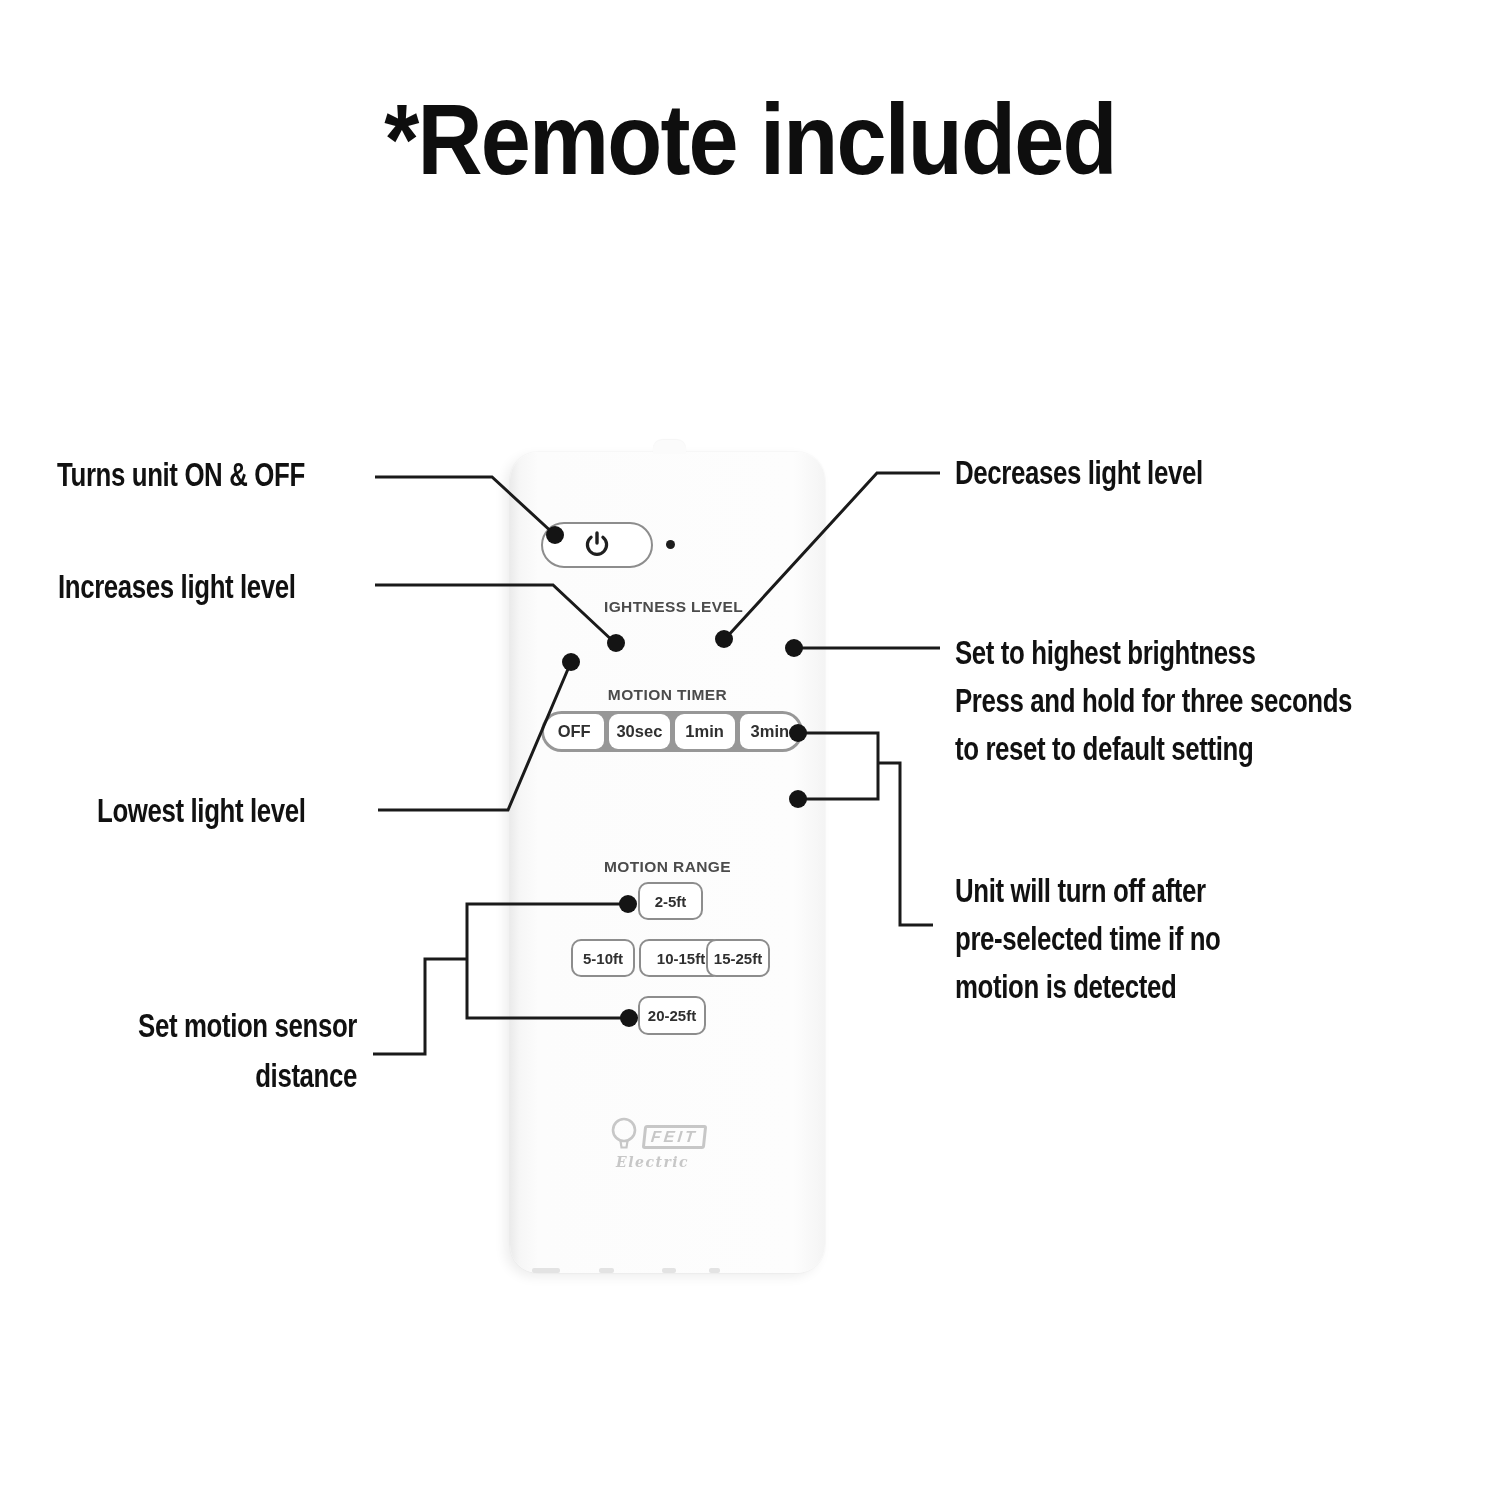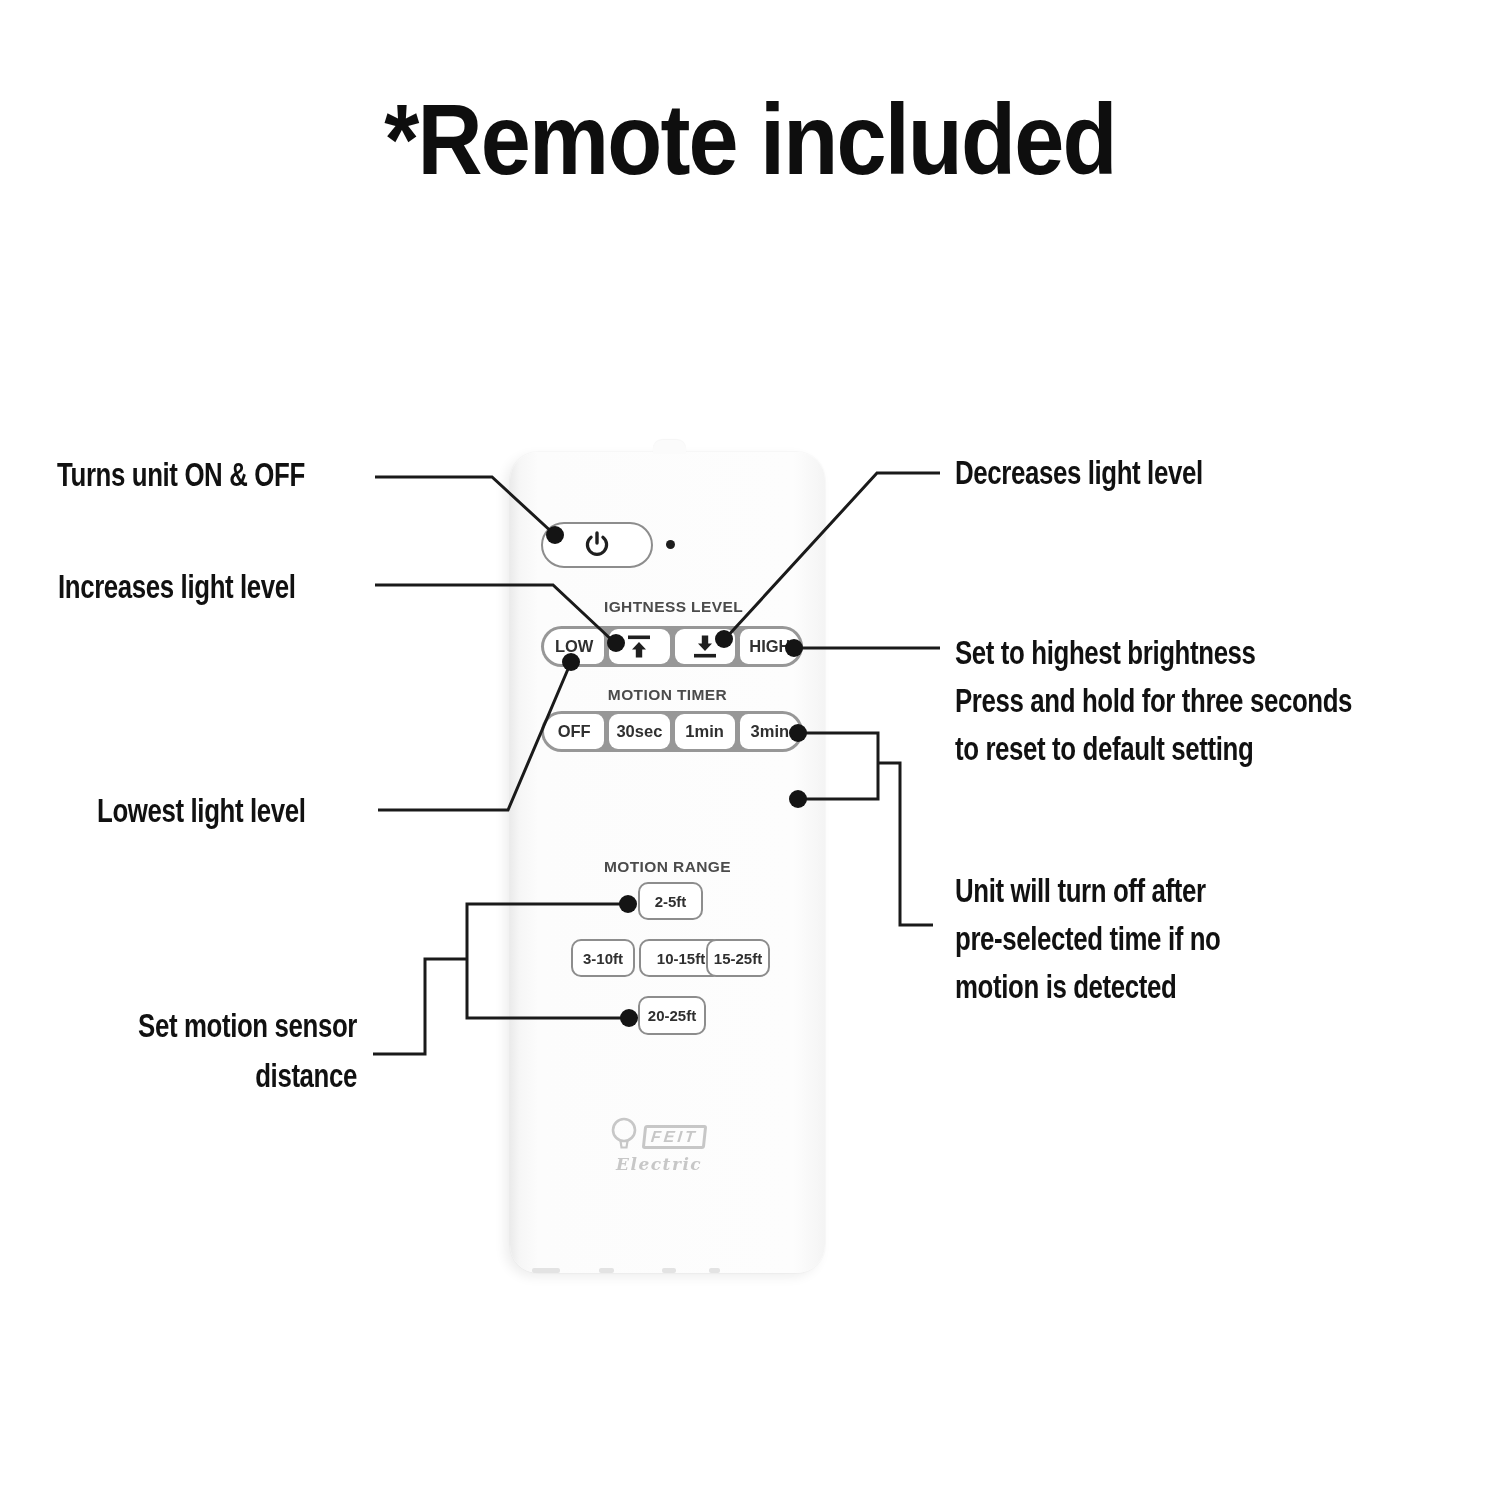--- a/index.html
+++ b/index.html
@@ -44,21 +44,21 @@
 
   .range-btn{position:absolute;background:#ffffff;border:2.5px solid #8d8d8d;border-radius:10px;
              box-sizing:border-box;display:flex;align-items:center;justify-content:center;
              font-size:15px;font-weight:700;color:#303030;}
 
   
   .brand{position:absolute;left:100px;top:664px;color:#c7c7c7;}
   .brand-row{display:flex;align-items:center;gap:3px;}
   .brand-box{border:3px solid #c7c7c7;border-radius:3px;padding:0 5px;font-size:16px;
              font-weight:800;font-style:italic;letter-spacing:3px;transform:skewX(-6deg);}
-  .brand-sub{font-family:"DejaVu Serif",serif;font-style:italic;font-weight:700;font-size:17px;
+  .brand-sub{font-family:"DejaVu Serif",serif;font-style:italic;font-weight:700;font-size:14px;
              letter-spacing:1.5px;margin:-4px 0 0 6px;}
 
   
   .callout{position:absolute;font-size:34px;font-weight:700;color:#111111;letter-spacing:-0.5px;
            line-height:40px;white-space:nowrap;z-index:3;transform:scaleX(0.76);
            transform-origin:0 50%;}
   .callout.block{line-height:48px;}
   .co-power{left:57px;top:454px;}
   .co-increase{left:58px;top:566px;}
   .co-lowest{left:97px;top:790px;}
@@ -86,51 +86,35 @@
     <div class="power-btn">
       <svg class="icon-svg" width="32" height="32" viewBox="0 0 32 32">
         <path d="M16 4 L16 14" stroke="#1f1f1f" stroke-width="3.4" stroke-linecap="round" fill="none"></path>
         <path d="M10.1 8.2 a9.6 9.6 0 1 0 11.8 0" stroke="#1f1f1f" stroke-width="3.2" stroke-linecap="round" fill="none"></path>
       </svg>
     </div>
     <div class="led"></div>
 
     <div class="section-label lbl-brightness">IGHTNESS LEVEL</div>
 
-    <div class="seg-group grp-brightness">
-      <div class="seg-btn cap-l">LOW</div>
-      <div class="seg-btn">
-        <svg class="icon-svg" width="28" height="25" viewBox="0 0 28 25">
-          <rect x="3" y="1.5" width="22" height="3.6" fill="#1f1f1f"></rect>
-          <path d="M14 8 L21 15.5 L17.2 15.5 L17.2 23.5 L10.8 23.5 L10.8 15.5 L7 15.5 Z" fill="#1f1f1f"></path>
-        </svg>
-      </div>
-      <div class="seg-btn">
-        <svg class="icon-svg" width="28" height="25" viewBox="0 0 28 25">
-          <path d="M10.8 1.5 L17.2 1.5 L17.2 9.5 L21 9.5 L14 17 L7 9.5 L10.8 9.5 Z" fill="#1f1f1f"></path>
-          <rect x="3" y="19.9" width="22" height="3.6" fill="#1f1f1f"></rect>
-        </svg>
-      </div>
-      <div class="seg-btn cap-r">HIGH</div>
-    </div>
 
     <div class="section-label lbl-timer">MOTION TIMER</div>
 
     <div class="seg-group grp-timer1">
       <div class="seg-btn cap-l">OFF</div>
       <div class="seg-btn">30sec</div>
       <div class="seg-btn">1min</div>
       <div class="seg-btn cap-r">3min</div>
     </div>
 
 
     <div class="section-label lbl-range">MOTION RANGE</div>
 
     <div class="range-btn" style="left:128px;top:430px;width:65px;height:38px;">2-5ft</div>
-    <div class="range-btn" style="left:61px;top:487px;width:64px;height:38px;">3-10ft</div>
+    <div class="range-btn" style="left:61px;top:487px;width:64px;height:38px;">5-10ft</div>
     <div class="range-btn" style="left:129px;top:487px;width:84px;height:38px;">10-15ft</div>
     <div class="range-btn" style="left:196px;top:487px;width:64px;height:38px;">15-25ft</div>
     <div class="range-btn" style="left:128px;top:544px;width:68px;height:39px;">20-25ft</div>
 
     <div class="brand">
       <div class="brand-row">
         <svg class="icon-svg" width="30" height="42" viewBox="0 0 30 42">
           <circle cx="14" cy="14" r="11" fill="none" stroke="#c7c7c7" stroke-width="2.6"></circle>
           <path d="M10.5 25 L17.5 25 L16.5 31.5 L11.5 31.5 Z" fill="none" stroke="#c7c7c7" stroke-width="2.2"></path>
         </svg>

